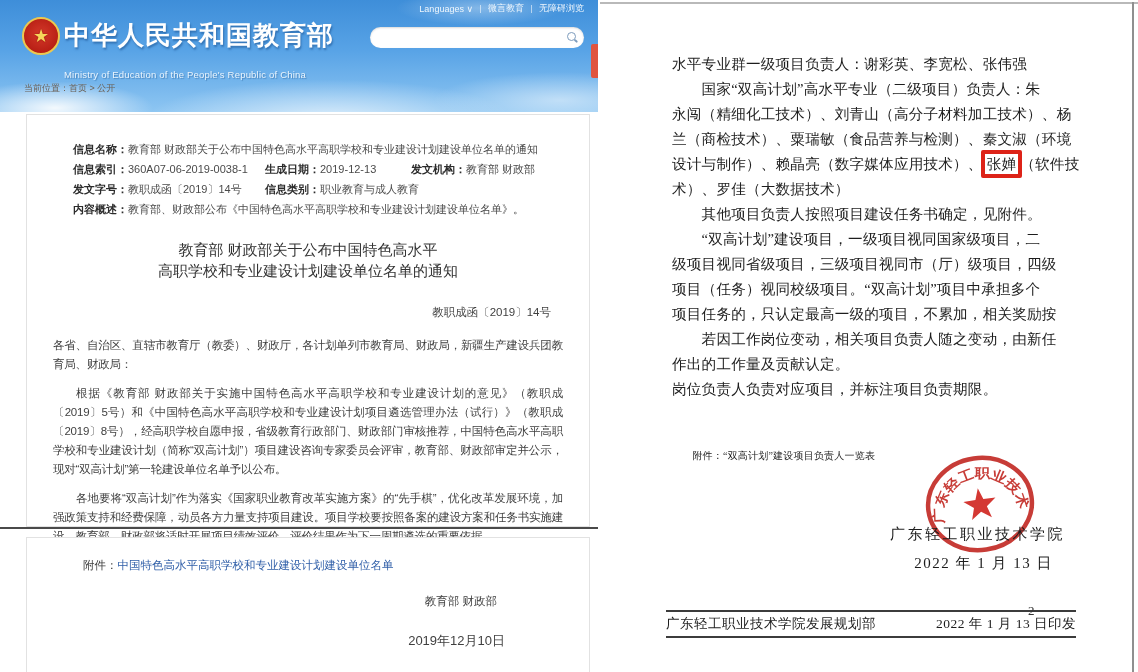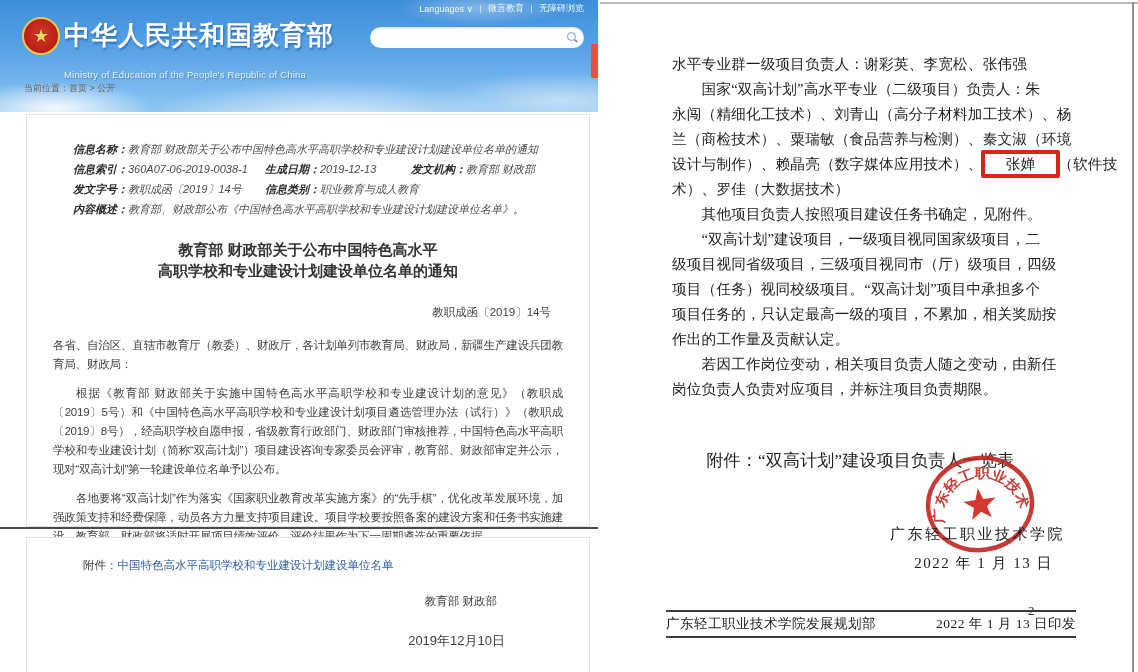--- a/index.html
+++ b/index.html
@@ -34,26 +34,26 @@
     border-radius:50%;cursor:pointer;}
   .mag::after{content:"";position:absolute;left:6px;top:7px;width:4px;height:1.6px;
     background:#7d9cbd;transform:rotate(40deg);border-radius:1px;}
   .breadcrumb{position:absolute;left:24px;top:82px;font-size:9px;color:#6b6156;cursor:pointer;}
   .float-widget{position:absolute;right:0;top:44px;width:7px;height:34px;background:#e0543f;
     border-radius:2px 0 0 2px;cursor:pointer;}
 
   .card{position:absolute;left:26px;width:564px;background:#fff;border:1px solid #e2e2e2;box-sizing:border-box;}
   .card1{top:114px;height:413px;}
   .info{padding:24px 18px 0 46px;font-size:11px;line-height:20px;color:#4a4a4a;}
-  .irow{white-space:nowrap;font-style:italic;}
+  .irow{white-space:nowrap;}
   .ilabel{font-weight:bold;color:#2c2c2c;}
   .ipair{display:inline-block;}
   .ipw1{width:192px;}
   .ipw2{width:146px;}
-  .doc-title{margin-top:20px;text-align:center;font-size:15px;font-weight:bold;
+  .doc-title{margin-top:20px;text-align:center;font-size:15px;font-weight:normal;
     color:#333;line-height:21px;}
   .doc-num{margin:24px 38px 0 0;text-align:right;font-size:11.5px;color:#3f3f3f;}
   .doc-body{margin:16px 26px 0 26px;font-size:11.5px;line-height:19px;color:#3f3f3f;
     text-align:justify;letter-spacing:-.2px;}
   .doc-body p{margin:0 0 0 0;}
   .doc-body p + p{margin-top:10px;}
   .pindent{text-indent:2em;}
 
   .split-divider{position:absolute;left:0;top:527px;width:598px;height:2px;background:#4a4a4a;}
   .card2{top:537px;height:135px;border-bottom:none;}
@@ -62,22 +62,22 @@
   .sig-org{position:absolute;right:92px;top:56px;font-size:11.5px;color:#3f3f3f;}
   .sig-date{position:absolute;right:84px;top:94px;font-size:13px;color:#3f3f3f;}
 
   
   .doc-pane{position:absolute;left:600px;top:0;width:538px;height:672px;background:#fff;
     font-family:"Liberation Serif","DejaVu Serif",serif;color:#1d1d1d;}
   .pane-top-border{position:absolute;left:0;top:2px;width:538px;height:2px;background:#b9b9b9;}
   .pane-right-border{position:absolute;right:4px;top:2px;width:2px;height:670px;background:#8f8f8f;}
   .doc-text{position:absolute;left:72px;top:52px;width:404px;}
   .dline{height:25px;line-height:25px;font-size:14.6px;letter-spacing:.2px;white-space:nowrap;}
-  .hl-box{border:4px solid #dd2318;border-radius:2px;padding:2px 21px;margin:0 -2px;}
-  .attach2{position:absolute;left:72px;top:449px;font-size:17px;letter-spacing:.2px;white-space:nowrap;text-align:center;}
+  .hl-box{border:4px solid #dd2318;border-radius:2px;padding:2px 2px;margin:0 -2px;}
+  .attach2{position:absolute;left:72px;top:449px;font-size:10px;letter-spacing:.2px;white-space:nowrap;text-align:center;}
   .seal{position:absolute;left:322px;top:452px;width:116px;height:104px;opacity:.88;
     transform:rotate(-8deg);}
   .sign-org{position:absolute;right:73px;top:525px;font-size:15px;letter-spacing:2.5px;white-space:nowrap;}
   .sign-date{position:absolute;right:85px;top:554px;font-size:15px;letter-spacing:1.5px;white-space:nowrap;}
   .doc-footer{position:absolute;left:66px;top:610px;width:410px;height:28px;
     border-top:2px solid #3c3c3c;border-bottom:2px solid #3c3c3c;box-sizing:border-box;
     display:flex;align-items:center;justify-content:space-between;font-size:13.5px;letter-spacing:.5px;}
   .page-num{position:absolute;left:428px;top:603px;font-size:13px;color:#333;}
 </style>
 </head>
@@ -157,22 +157,22 @@
       <div class="dline">兰（商检技术）、粟瑞敏（食品营养与检测）、秦文淑（环境</div>
       <div class="dline">
         <span>设计与制作）、赖晶亮（数字媒体应用技术）、</span><span class="hl-box">张婵</span><span>（软件技</span>
       </div>
       <div class="dline">术）、罗佳（大数据技术）</div>
       <div class="dline">　　其他项目负责人按照项目建设任务书确定，见附件。</div>
       <div class="dline">　　“双高计划”建设项目，一级项目视同国家级项目，二</div>
       <div class="dline">级项目视同省级项目，三级项目视同市（厅）级项目，四级</div>
       <div class="dline">项目（任务）视同校级项目。“双高计划”项目中承担多个</div>
       <div class="dline">项目任务的，只认定最高一级的项目，不累加，相关奖励按</div>
+      <div class="dline">　　若因工作岗位变动，相关项目负责人随之变动，由新任</div>
       <div class="dline">作出的工作量及贡献认定。</div>
-      <div class="dline">　　若因工作岗位变动，相关项目负责人随之变动，由新任</div>
       <div class="dline">岗位负责人负责对应项目，并标注项目负责期限。</div>
     </div>
 
     <div class="attach2">　　附件：“双高计划”建设项目负责人一览表</div>
 
     <svg class="seal" viewBox="0 0 116 104" xmlns="http://www.w3.org/2000/svg">
       <ellipse cx="58" cy="52" rx="52" ry="46" fill="none" stroke="#c0221c" stroke-width="4.5"></ellipse>
       <path id="sealArc" d="M 21 70 A 38 36 0 1 1 95 70" fill="none" stroke="none"></path>
       <text font-size="13.5" fill="#c0221c" font-family="'Liberation Serif','DejaVu Serif',serif" font-weight="bold">
         <textPath href="#sealArc" startOffset="4" textLength="152" lengthAdjust="spacingAndGlyphs">广东轻工职业技术学院</textPath>

